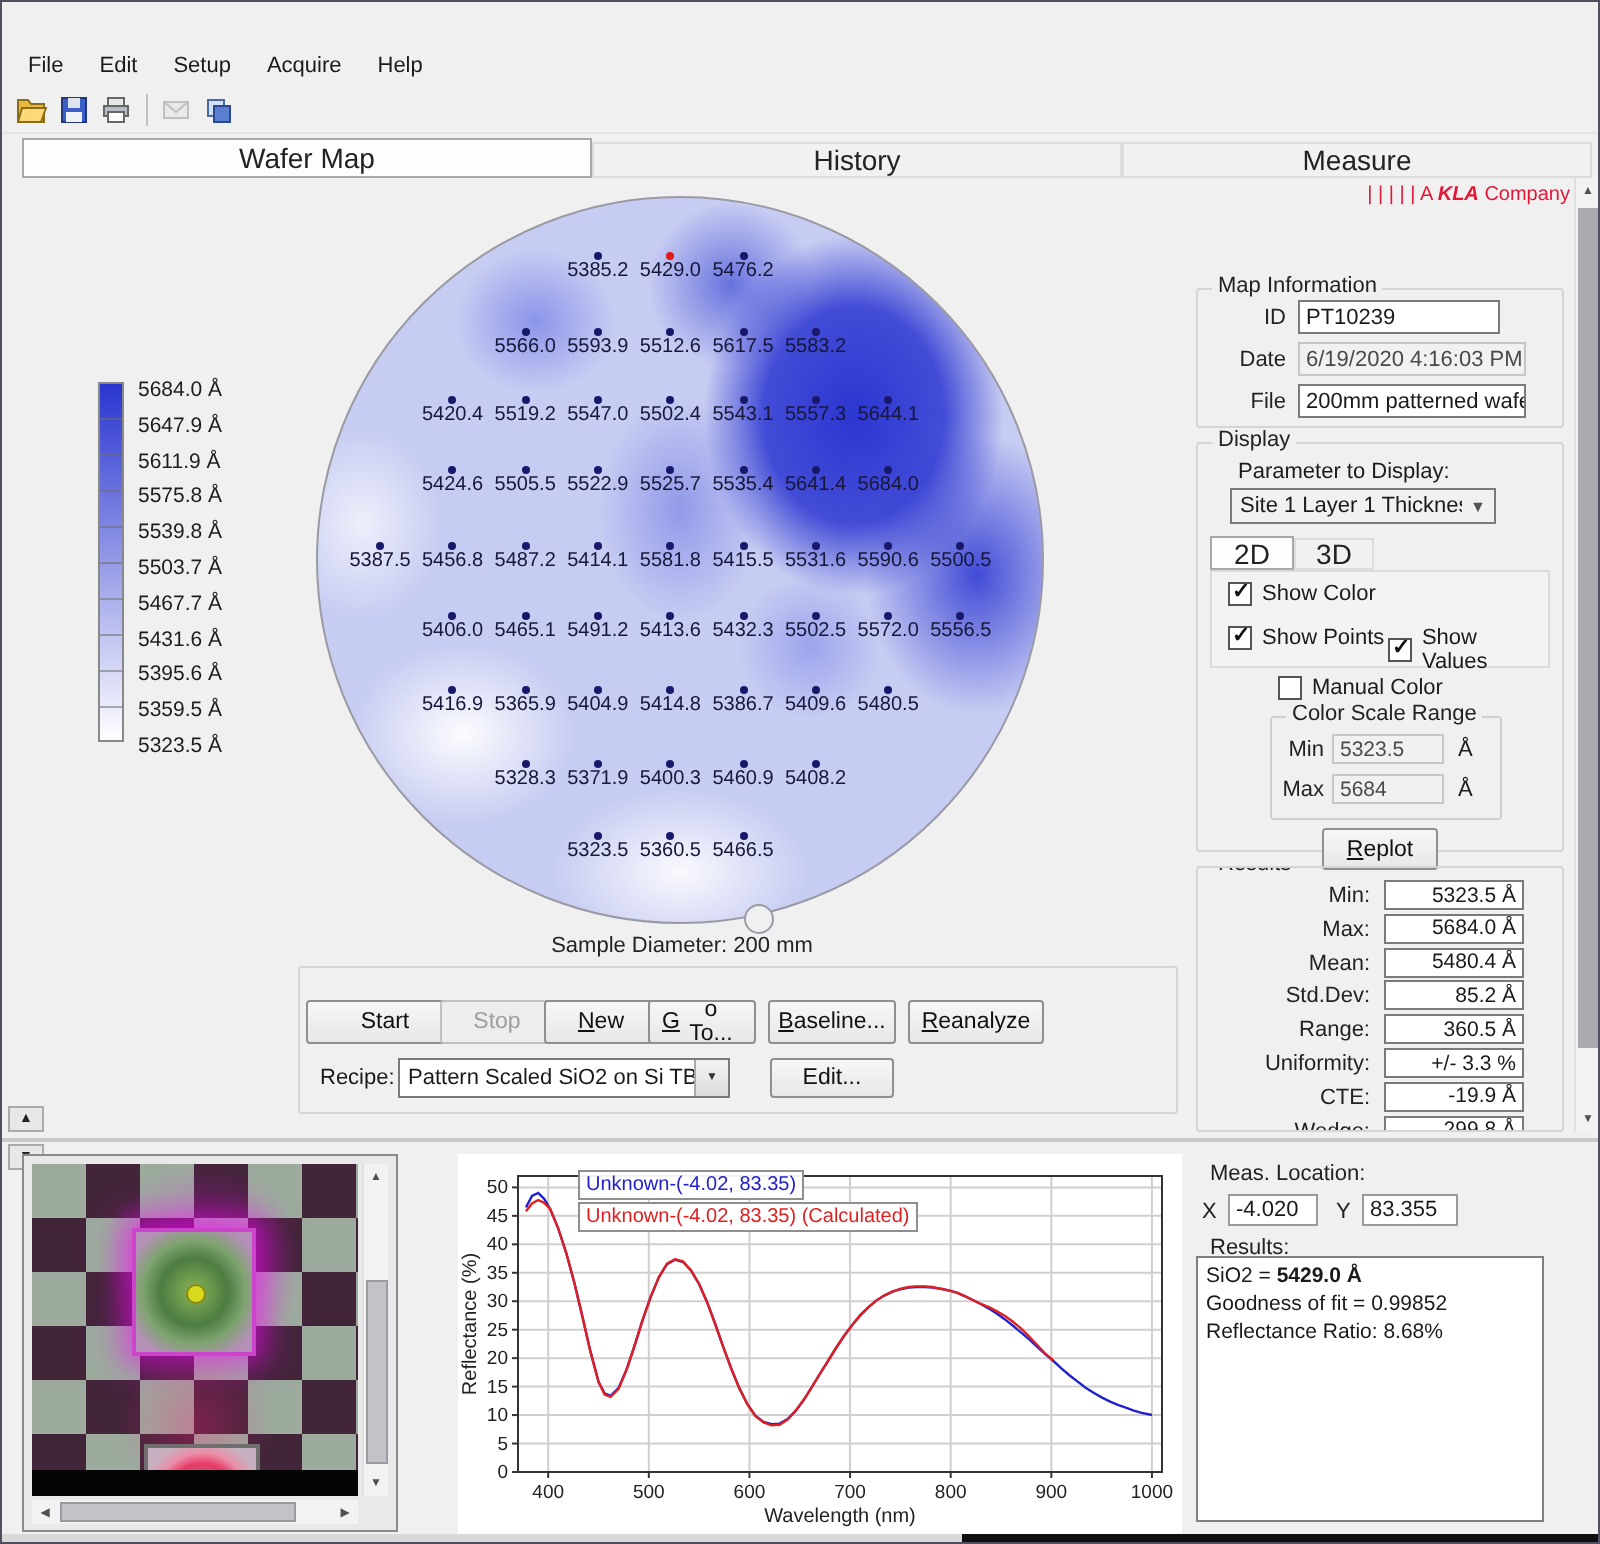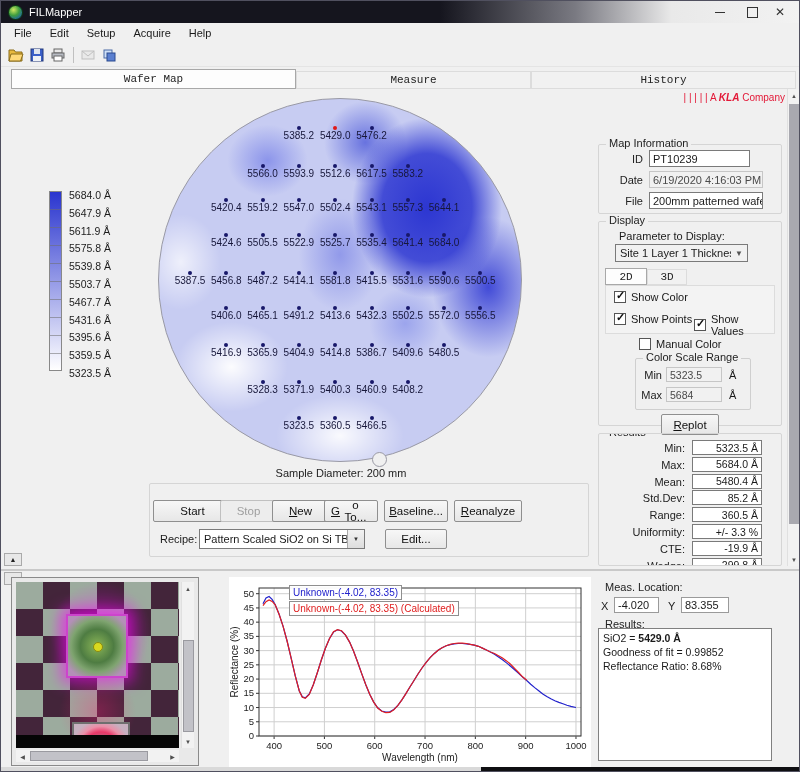--- a/index.html
+++ b/index.html
@@ -19,21 +19,21 @@
   .cap-max .box{width:9px;height:9px;border:1px solid #333;}
   
   .menubar{position:absolute;left:0;top:22px;width:100%;height:20px;background:#f0f0f0;display:flex;align-items:center;padding-left:4px;box-sizing:border-box;}
   .menuitem{padding:3px 9px;cursor:default;}
   .toolbar{position:absolute;left:0;top:42px;width:100%;height:24px;display:flex;align-items:center;padding-left:5px;box-sizing:border-box;border-bottom:1px solid #e4e4e4;}
   .tbtn{width:20px;height:20px;display:flex;align-items:center;justify-content:center;margin-right:1px;}
   .tsep{width:1px;height:16px;background:#c0c0c0;margin:0 4px;}
   
   .tabstrip{position:absolute;left:10px;top:68px;height:20px;display:flex;}
   .tab{box-sizing:border-box;height:18px;margin-top:2px;background:#f1f1f1;border:1px solid #dcdcdc;
-    display:flex;align-items:center;justify-content:center;font-size:11px;color:#222;font-family:Liberation Mono, monospace;}
+    display:flex;align-items:center;justify-content:center;font-size:14px;color:#222;}
   .tab.active{height:20px;margin-top:0;background:#fdfdfd;border:1px solid #a8a8a8;z-index:2;}
   
   .legendbar{position:absolute;left:48px;top:190px;width:13px;height:180px;border:1px solid #888;
     background:linear-gradient(#2a35cf,#ffffff);box-sizing:border-box;}
   .legendbar .segs{position:absolute;left:0;top:0;width:100%;height:100%;
     background:repeating-linear-gradient(to bottom,transparent 0 17px,rgba(110,110,110,.55) 17px 18px);}
   .legendlabels{position:absolute;left:68px;top:188px;width:60px;}
   .leglabel{position:absolute;left:0;height:14px;font-size:10.5px;color:#1c1c1c;white-space:nowrap;}
   
   .wafer{position:absolute;left:157px;top:97px;width:364px;height:364px;border-radius:50%;
@@ -116,31 +116,20 @@
   .bottomstrip-r{position:absolute;left:480px;top:766px;width:320px;height:6px;background:#0f0f12;}
   .divider{position:absolute;left:0;top:568px;width:100%;height:2px;background:#c9c9c9;}
   .reslabel{position:absolute;right:92px;font-size:11px;text-align:right;color:#222;}
   u{text-decoration:underline;}
 </style>
 </head>
 <body>
 
 <div class="window">
 
-  <div class="titlebar">
-    <span class="app-icon"></span>
-    <span class="titletext">FILMapper</span>
-    <span class="cap cap-min">
-        <span class="bar"></span>
-      </span>
-    <span class="cap cap-max">
-        <span class="box"></span>
-      </span>
-    <span class="cap cap-close">✕</span>
-  </div>
 
   <div class="menubar" id="menubar">
       <span class="menuitem">File</span>
       <span class="menuitem">Edit</span>
       <span class="menuitem">Setup</span>
       <span class="menuitem">Acquire</span>
       <span class="menuitem">Help</span>
     </div>
 
   <div class="toolbar">
@@ -174,22 +163,22 @@
     <span class="tbtn">
       <svg width="16" height="16">
           <rect x="3" y="3" width="8" height="8" fill="#cfe0f7" stroke="#4a6aa5"></rect>
           <rect x="6" y="6" width="8" height="8" fill="#5a7fd0" stroke="#2a4a90"></rect>
         </svg>
     </span>
   </div>
 
   <div class="tabstrip" id="tabstrip">
       <div class="tab active" style="width: 285px;">Wafer Map</div>
+      <div class="tab" style="width: 265px;">History</div>
       <div class="tab" style="width: 235px;">Measure</div>
-      <div class="tab" style="width: 265px;">History</div>
     </div>
 
   <div class="legendbar">
       <div class="segs"></div>
     </div>
   <div class="legendlabels" id="legendlabels">
       <span class="leglabel" style="top: 0px;">5684.0 Å</span>
       <span class="leglabel" style="top: 17.8px;">5647.9 Å</span>
       <span class="leglabel" style="top: 35.6px;">5611.9 Å</span>
       <span class="leglabel" style="top: 53.4px;">5575.8 Å</span>

